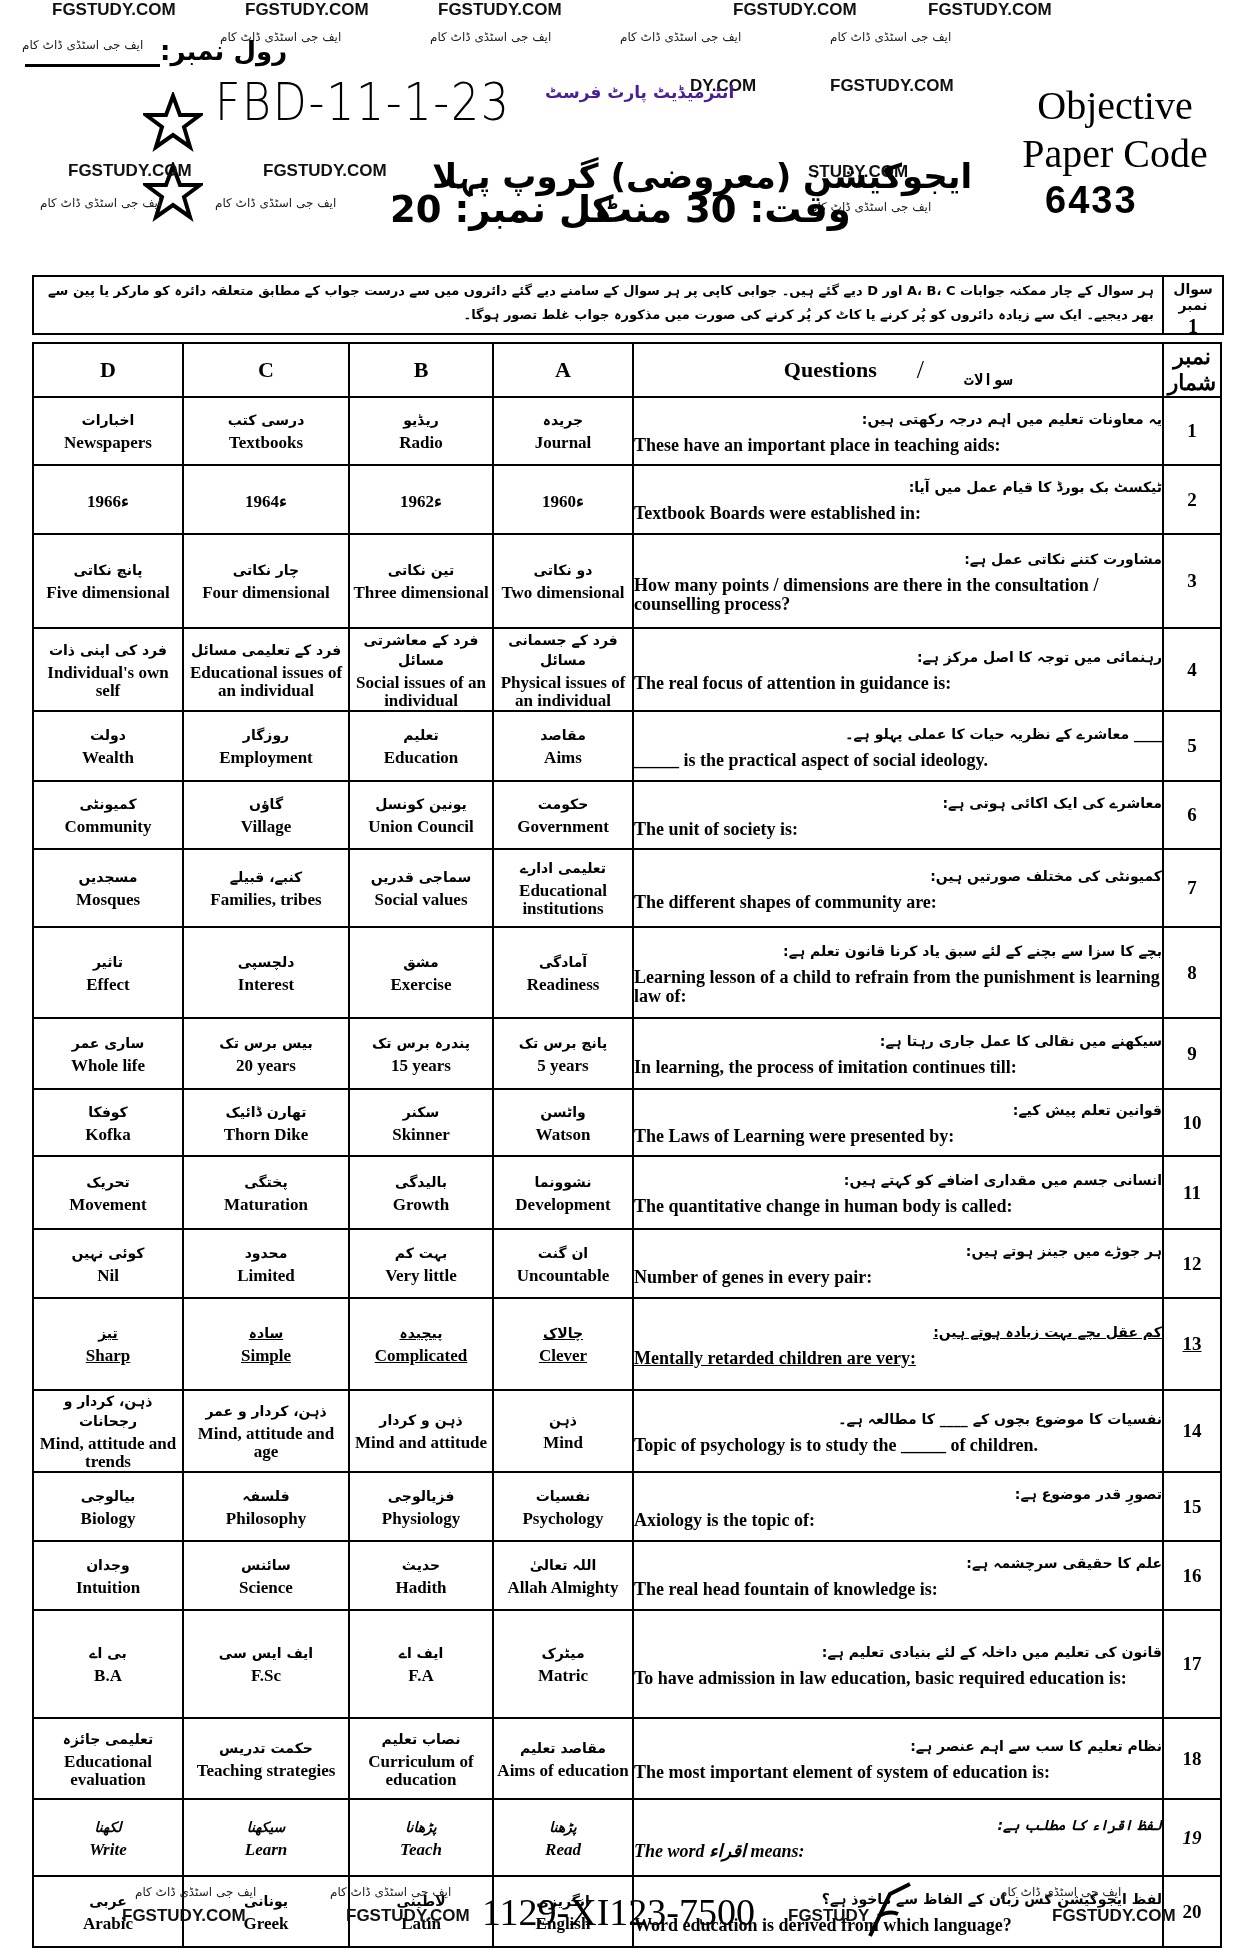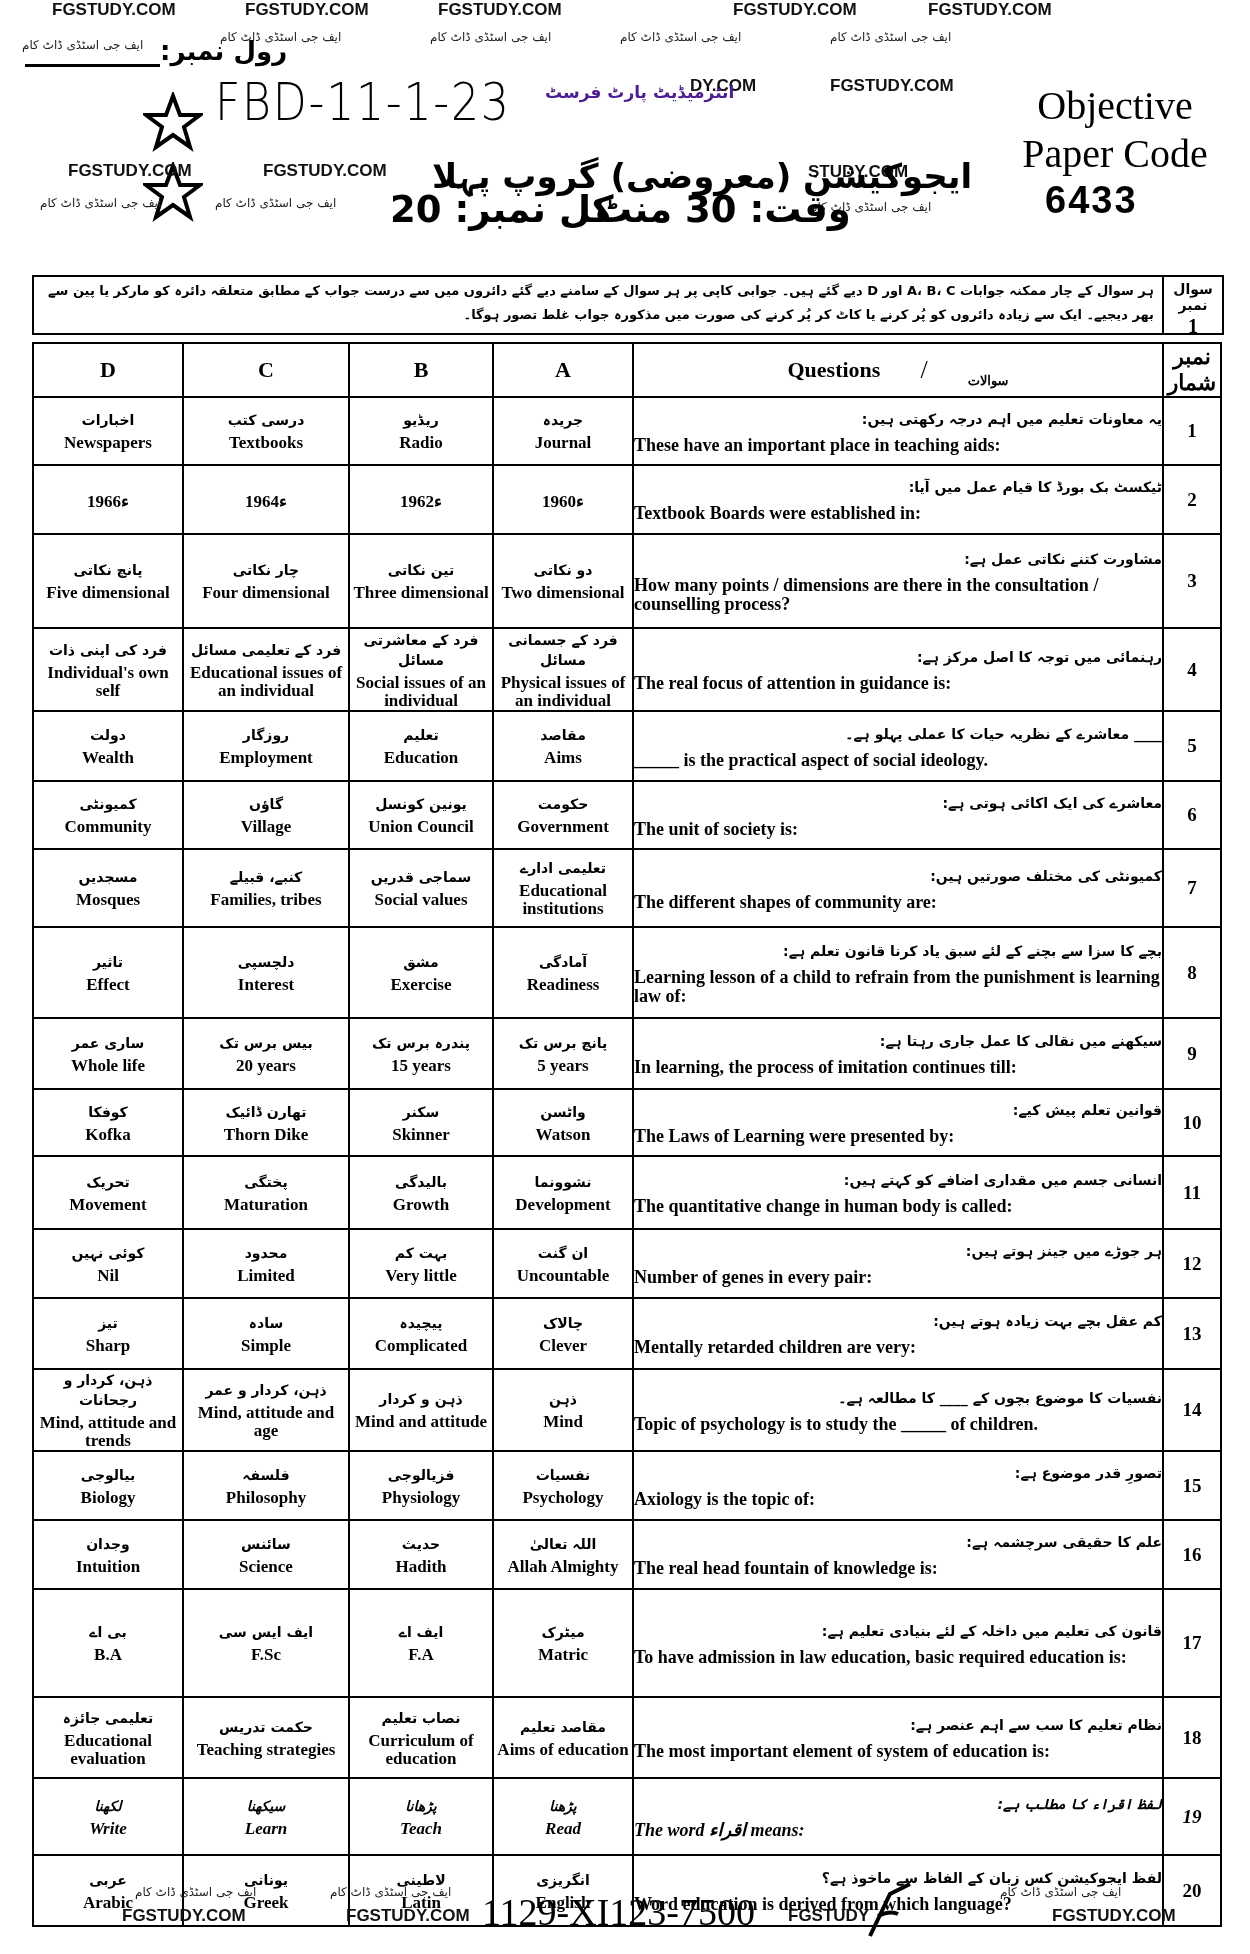--- a/index.html
+++ b/index.html
@@ -25,21 +25,21 @@
   .qno-box { position: absolute; left: 1162px; top: 275px; width: 58px; height: 56px; border: 2px solid #000; text-align: center; }
   .qno-label { font-family: "DejaVu Sans", sans-serif; font-weight: bold; font-size: 14px; direction: rtl; display: block; margin-top: 4px; }
   .qno-value { font-family: "Liberation Serif", serif; font-weight: bold; font-size: 20px; display: block; margin-top: 2px; }
 
   
   table.mcq { position: absolute; left: 32px; top: 342px; width: 1188px; border-collapse: collapse; table-layout: fixed; }
   table.mcq td, table.mcq th { border: 2px solid #000; padding: 0; vertical-align: middle; }
   table.mcq th { height: 26px; font-family: "Liberation Serif", serif; font-weight: bold; font-size: 22px; text-align: center; }
   th .q-head { display: flex; justify-content: center; align-items: center; gap: 40px; }
   th .q-head .sep { font-weight: normal; font-size: 26px; }
-  th .urdu { font-family: Liberation Sans, sans-serif; font-size: 13px; margin-top: 20px; }
+  th .urdu { font-family: Liberation Mono, monospace; font-size: 16px; margin-top: 20px; }
   th.num-head { font-family: "DejaVu Sans", sans-serif; font-size: 14px; }
   td.opt { text-align: center; padding: 2px 2px; }
   td.opt .ur { display: block; font-family: "DejaVu Sans", sans-serif; font-weight: bold; font-size: 14px; direction: rtl; line-height: 20px; }
   td.opt .en { display: block; font-family: "Liberation Serif", serif; font-weight: bold; font-size: 17px; line-height: 18px; margin-top: 4px; }
   td.q { padding: 2px 6px; }
   td.q .ur { display: block; text-align: right; font-family: "DejaVu Sans", sans-serif; font-weight: bold; font-size: 14px; direction: rtl; line-height: 22px; }
   td.q .en { display: block; text-align: left; font-family: "Liberation Serif", serif; font-weight: bold; font-size: 18px; line-height: 19px; margin-top: 6px; }
   td.n { text-align: center; font-family: "Liberation Serif", serif; font-weight: bold; font-size: 19px; }
 
   .footer-code { position: absolute; font-family: "Liberation Serif", serif; font-size: 38px; letter-spacing: 0px; white-space: nowrap; }
@@ -394,21 +394,21 @@
         <td class="opt">
           <span class="ur">ان گنت</span>
           <span class="en">Uncountable</span>
         </td>
         <td class="q">
           <span class="ur">ہر جوڑے میں جینز ہوتے ہیں:</span>
           <span class="en">Number of genes in every pair:</span>
         </td>
         <td class="n">12</td>
       </tr>
-      <tr style="height: 71px;">
+      <tr style="height: 92px; text-decoration: underline;">
         <td class="opt">
           <span class="ur">تیز</span>
           <span class="en">Sharp</span>
         </td>
         <td class="opt">
           <span class="ur">سادہ</span>
           <span class="en">Simple</span>
         </td>
         <td class="opt">
           <span class="ur">پیچیدہ</span>

